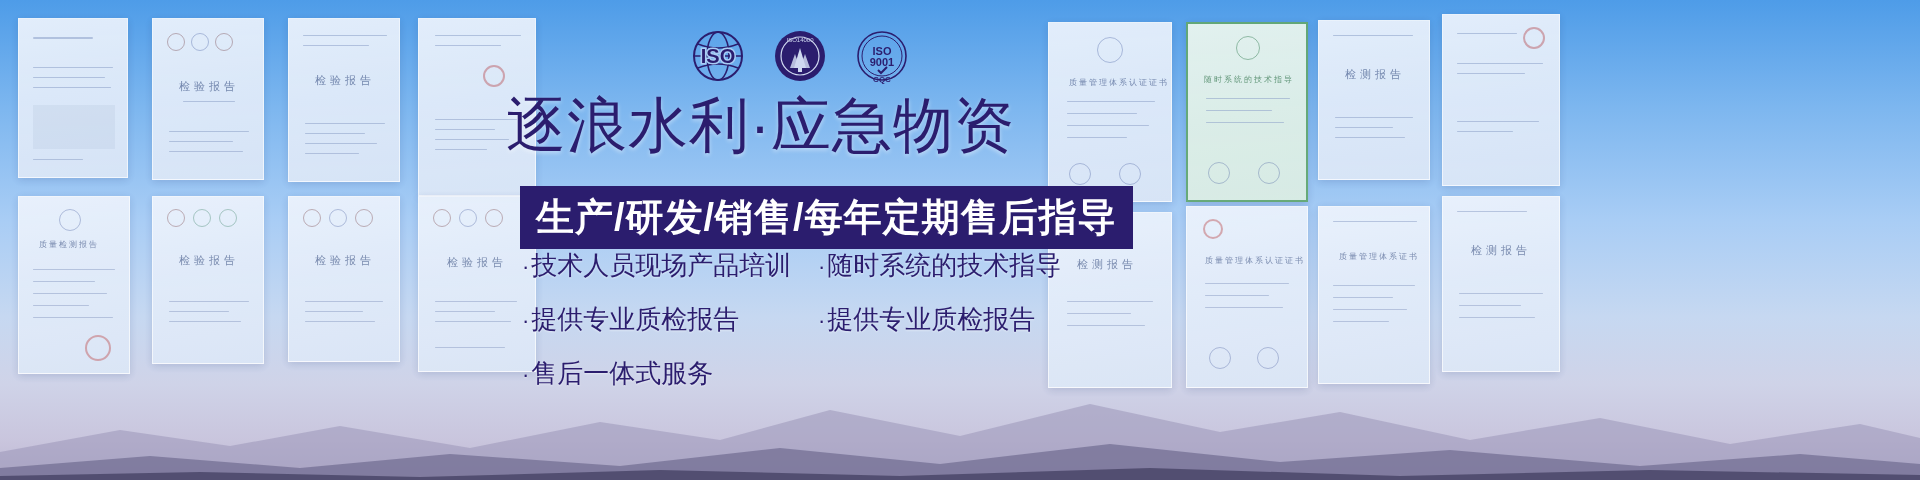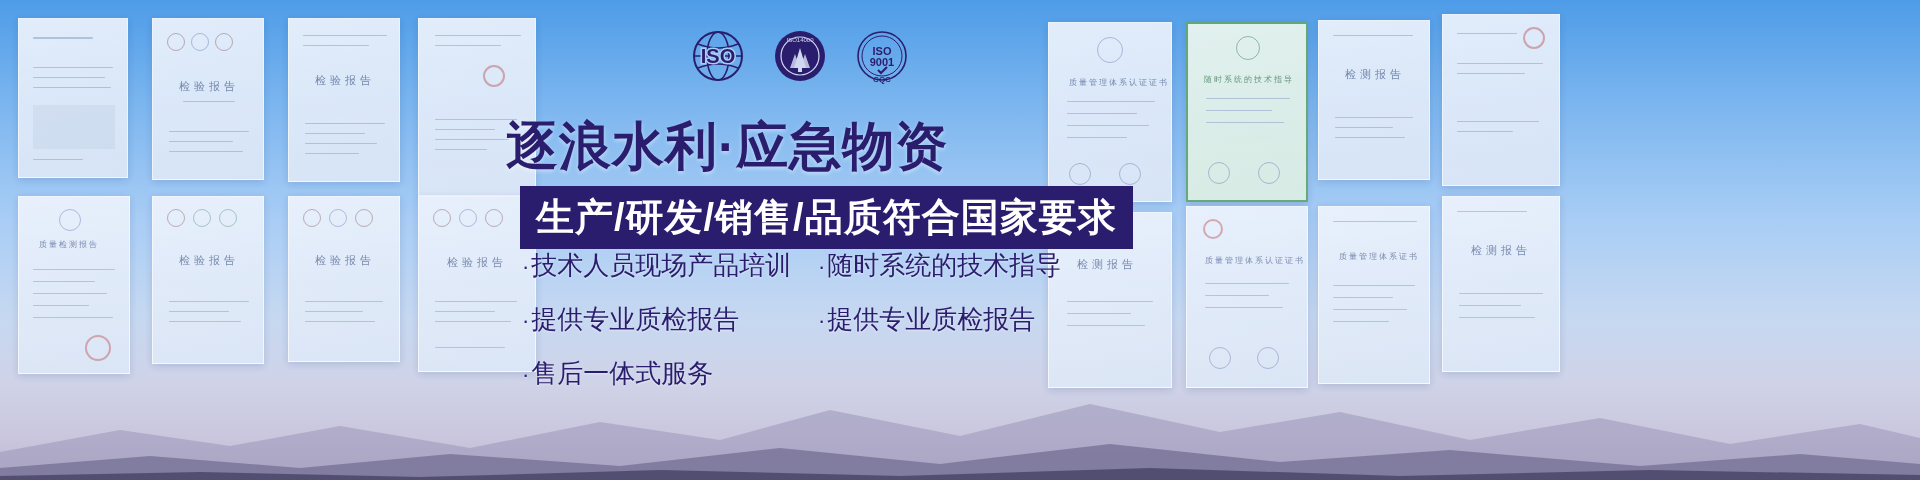--- a/index.html
+++ b/index.html
@@ -33,24 +33,23 @@
 
   
   #content{position:absolute;left:500px;top:0;width:600px;height:480px;z-index:5;}
 
   #badges{position:absolute;left:190px;top:28px;display:flex;gap:26px;align-items:center;}
   .badge{width:56px;height:56px;position:relative;}
   .badge svg{display:block;}
 
   #title{
     position:absolute;left:6px;top:96px;width:580px;
-    font-size:52px;line-height:1;font-weight:bold;color:#2b1d6e;
+    font-size:60px;line-height:1;font-weight:normal;color:#2b1d6e;
     letter-spacing:1px;white-space:nowrap;
     text-shadow:0 2px 4px rgba(255,255,255,.45);
-    margin-top:24px;
   }
   #subtitle-band{
     position:absolute;left:20px;top:186px;
     background:#2b1d6e;color:#ffffff;
     font-size:38px;font-weight:bold;line-height:1;
     padding:12px 16px 13px 16px;letter-spacing:1px;white-space:nowrap;
   }
   #features{position:absolute;left:22px;top:248px;width:560px;}
   .frow{display:flex;margin-bottom:19px;}
   .fcell{font-size:26px;font-weight:normal;color:#2b1d6e;white-space:nowrap;
@@ -267,21 +266,21 @@
           <text x="28" y="38" text-anchor="middle" font-family="Liberation Sans, sans-serif" font-size="11" font-weight="bold" fill="#2b1d6e">9001</text>
           <path d="M24 42 l3 3 l6 -6" fill="none" stroke="#2b1d6e" stroke-width="2"></path>
           <text x="28" y="54" text-anchor="middle" font-family="Liberation Sans, sans-serif" font-size="8" font-weight="bold" fill="#2b1d6e">CQC</text>
         </svg>
       </div>
 
     </div>
 
     <div id="title">逐浪水利·应急物资</div>
 
-    <div id="subtitle-band">生产/研发/销售/品质符合国家要求</div>
+    <div id="subtitle-band">生产/研发/销售/每年定期售后指导</div>
 
     <div id="features">
 
       <div class="frow">
         <div class="fcell left">
           <span class="dot">·</span><span>技术人员现场产品培训</span>
         </div>
         <div class="fcell">
           <span class="dot">·</span><span>随时系统的技术指导</span>
         </div>

